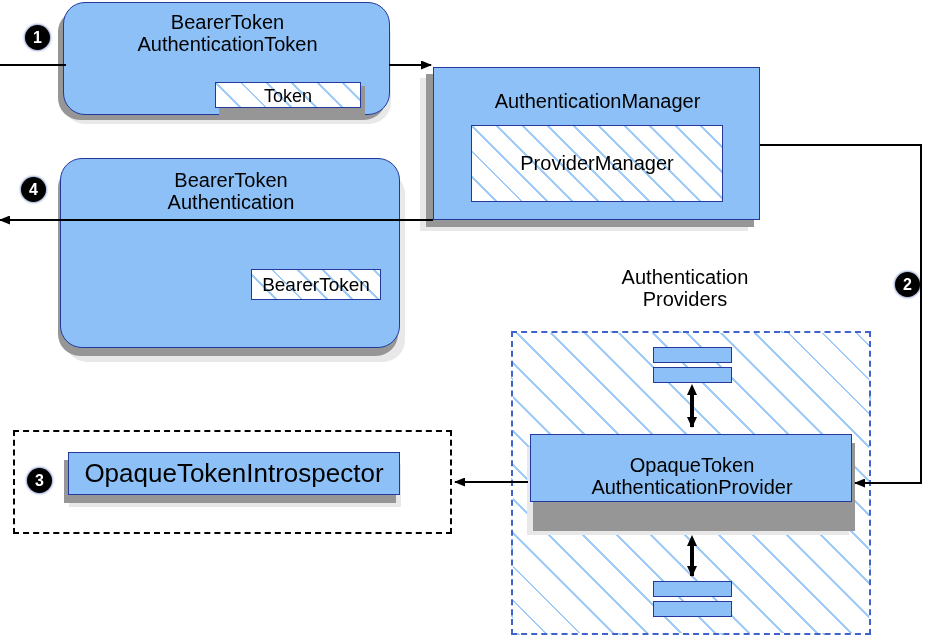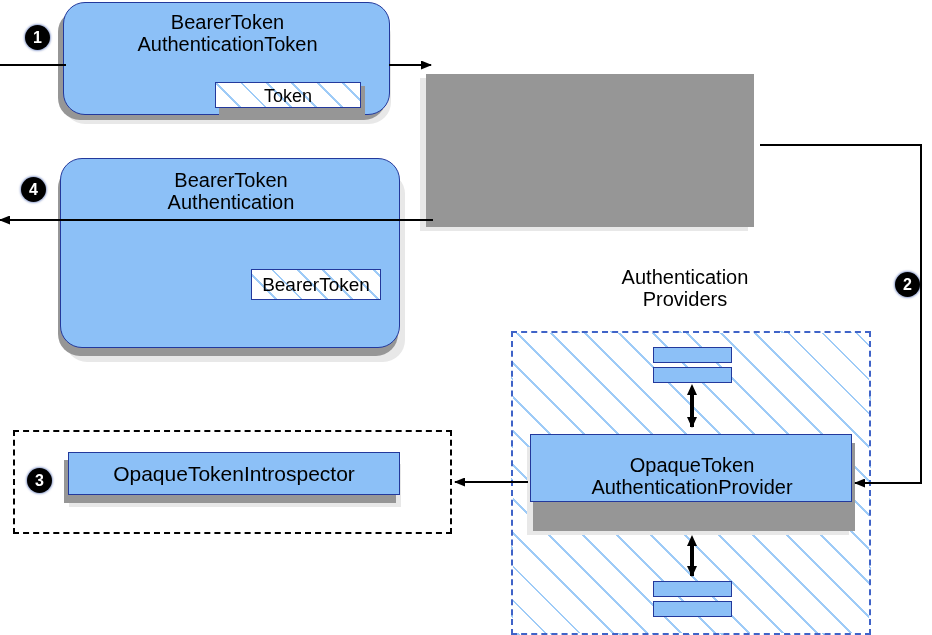--- a/index.html
+++ b/index.html
@@ -111,20 +111,26 @@
     <div class="abs hdr" style="left:0;top:8px;width:327px;font-size:20px;">BearerToken
 AuthenticationToken</div>
     <div class="abs shadow-dark" style="left:155px;top:83px;width:146px;height:29px;"></div>
     <div class="abs hatch-white" style="left:151px;top:79px;width:146px;height:26px;">
       <div class="hdr" style="font-size:18px;line-height:26px;">Token</div>
     </div>
   </div>
 
   <div class="abs shadow-light" style="left:420px;top:78px;width:328px;height:153px;"></div>
   <div class="abs shadow-dark" style="left:426px;top:74px;width:328px;height:153px;"></div>
+  <div class="abs bluebox" style="left:433px;top:67px;width:327px;height:153px;">
+    <div class="abs hdr" style="left:0;top:22px;width:327px;font-size:20px;">AuthenticationManager</div>
+    <div class="abs hatch-white" style="left:37px;top:57px;width:252px;height:77px;">
+      <div class="hdr" style="font-size:20px;line-height:75px;">ProviderManager</div>
+    </div>
+  </div>
 
   <div class="abs shadow-light" style="left:65px;top:172px;width:340px;height:190px;border-radius:22px;"></div>
   <div class="abs shadow-dark" style="left:58px;top:166px;width:340px;height:190px;border-radius:22px;"></div>
   <div class="abs bluebox round" style="left:60px;top:158px;width:340px;height:190px;">
     <div class="abs hdr" style="left:0;top:10px;width:340px;font-size:20px;">BearerToken
 Authentication</div>
 
 
     <div class="abs hatch-white" style="left:190px;top:110px;width:130px;height:31px;">
       <div class="hdr" style="font-size:19px;line-height:29px;">BearerToken</div>
@@ -147,21 +153,21 @@
   <div class="abs bluebox" style="left:530px;top:434px;width:322px;height:68px;">
     <div class="abs hdr" style="left:0;top:19px;width:322px;font-size:20px;">OpaqueToken
 AuthenticationProvider</div>
   </div>
 
   <div class="abs dash-region" style="left:13px;top:430px;width:439px;height:104px;"></div>
 
   <div class="abs shadow-light" style="left:69px;top:464px;width:332px;height:43px;"></div>
   <div class="abs shadow-dark" style="left:64px;top:460px;width:332px;height:43px;"></div>
   <div class="abs bluebox" style="left:68px;top:452px;width:332px;height:43px;">
-    <div class="hdr" style="font-size:21px;line-height:41px;">OpaqueTokenIntrospector</div>
+    <div class="hdr" style="font-size:26px;line-height:41px;">OpaqueTokenIntrospector</div>
   </div>
 
   <svg class="overlay" width="932" height="635">
     <defs>
       <marker id="arw" markerWidth="11" markerHeight="9" refX="10" refY="4.5" orient="auto" markerUnits="userSpaceOnUse">
         <path d="M0,0 L11,4.5 L0,9 z" fill="#000000"></path>
       </marker>
       <marker id="arwS" markerWidth="11" markerHeight="10" refX="10" refY="5" orient="auto" markerUnits="userSpaceOnUse">
         <path d="M0,0 L11,5 L0,10 z" fill="#000000"></path>
       </marker>

